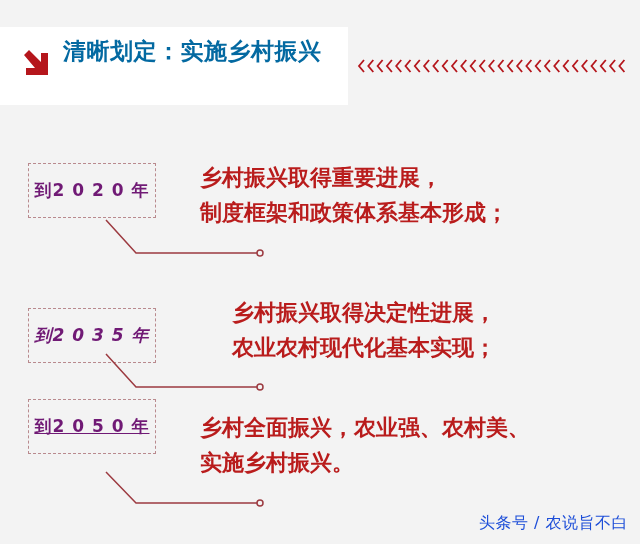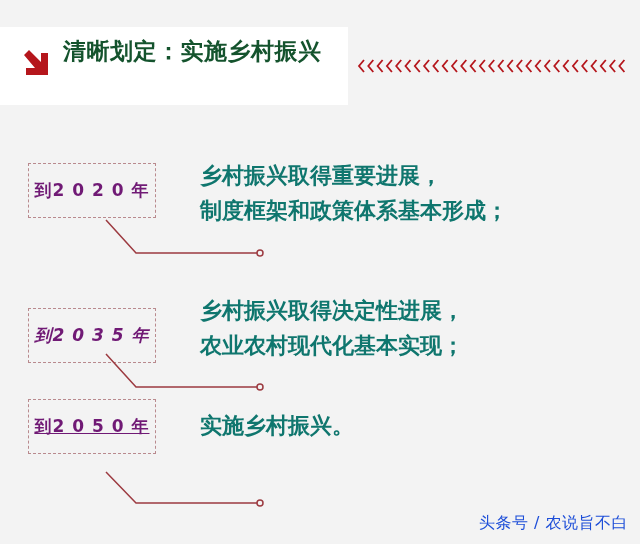--- a/index.html
+++ b/index.html
@@ -17,21 +17,21 @@
       background: #ffffff;
     }
     .title-arrow {
       position: absolute;
       left: 20px; top: 47px;
       width: 30px; height: 30px;
     }
     .title-text {
       position: absolute;
       left: 63px; top: 36px;
-      color: #14532d;
+      color: #0369a1;
       font-weight: bold;
       font-size: 23px;
       line-height: 30px;
       letter-spacing: 0.5px;
       white-space: nowrap;
     }
     .chevrons {
       position: absolute;
       left: 355px; top: 56px;
       width: 275px; height: 20px;
@@ -50,22 +50,22 @@
       white-space: nowrap;
     }
     .connector {
       position: absolute;
       left: 100px;
       width: 170px; height: 45px;
     }
     .desc {
       position: absolute;
       left: 200px;
-      color: #0f766e;
-      font-family: Liberation Mono, monospace;
+      color: #b91c1c;
+      font-family: Liberation Serif, serif;
       font-weight: bold;
       font-size: 22px;
       line-height: 35px;
       white-space: nowrap;
     }
     .watermark {
       position: absolute;
       right: 12px; bottom: 10px;
       color: #1d4ed8;
       font-size: 16px;
@@ -123,27 +123,28 @@
 <div class="desc" style="top:160px;">
   <div>乡村振兴取得重要进展，</div>
   <div>制度框架和政策体系基本形成；</div>
 </div>
 
 <div class="year-box" style="top:308px;font-style:italic;">到2 0 3 5 年</div>
 <svg class="connector" style="top:352px;" viewBox="0 0 170 45">
   <polyline points="6,2 36,35 160,35" fill="none" stroke="#9c3a40" stroke-width="1.5"></polyline>
   <circle cx="160" cy="35" r="3" fill="#f3f3f3" stroke="#9c3a40" stroke-width="1.5"></circle>
 </svg>
-<div class="desc" style="top:295px;">
+<div class="desc" style="top:295px;margin-left:32px;">
   <div>乡村振兴取得决定性进展，</div>
   <div>农业农村现代化基本实现；</div>
 </div>
 
 <div class="year-box" style="top:399px;text-decoration:underline;">到2 0 5 0 年</div>
 <svg class="connector" style="top:470px;" viewBox="0 0 170 45">
   <polyline points="6,2 36,33 160,33" fill="none" stroke="#9c3a40" stroke-width="1.5"></polyline>
   <circle cx="160" cy="33" r="3" fill="#f3f3f3" stroke="#9c3a40" stroke-width="1.5"></circle>
 </svg>
 <div class="desc" style="top:410px;">
+  <div>乡村全面振兴，农业强、农村美、</div>
   <div>实施乡村振兴。</div>
 </div>
 
 <div class="watermark">头条号 / 农说旨不白</div>
 
 </body></html>

